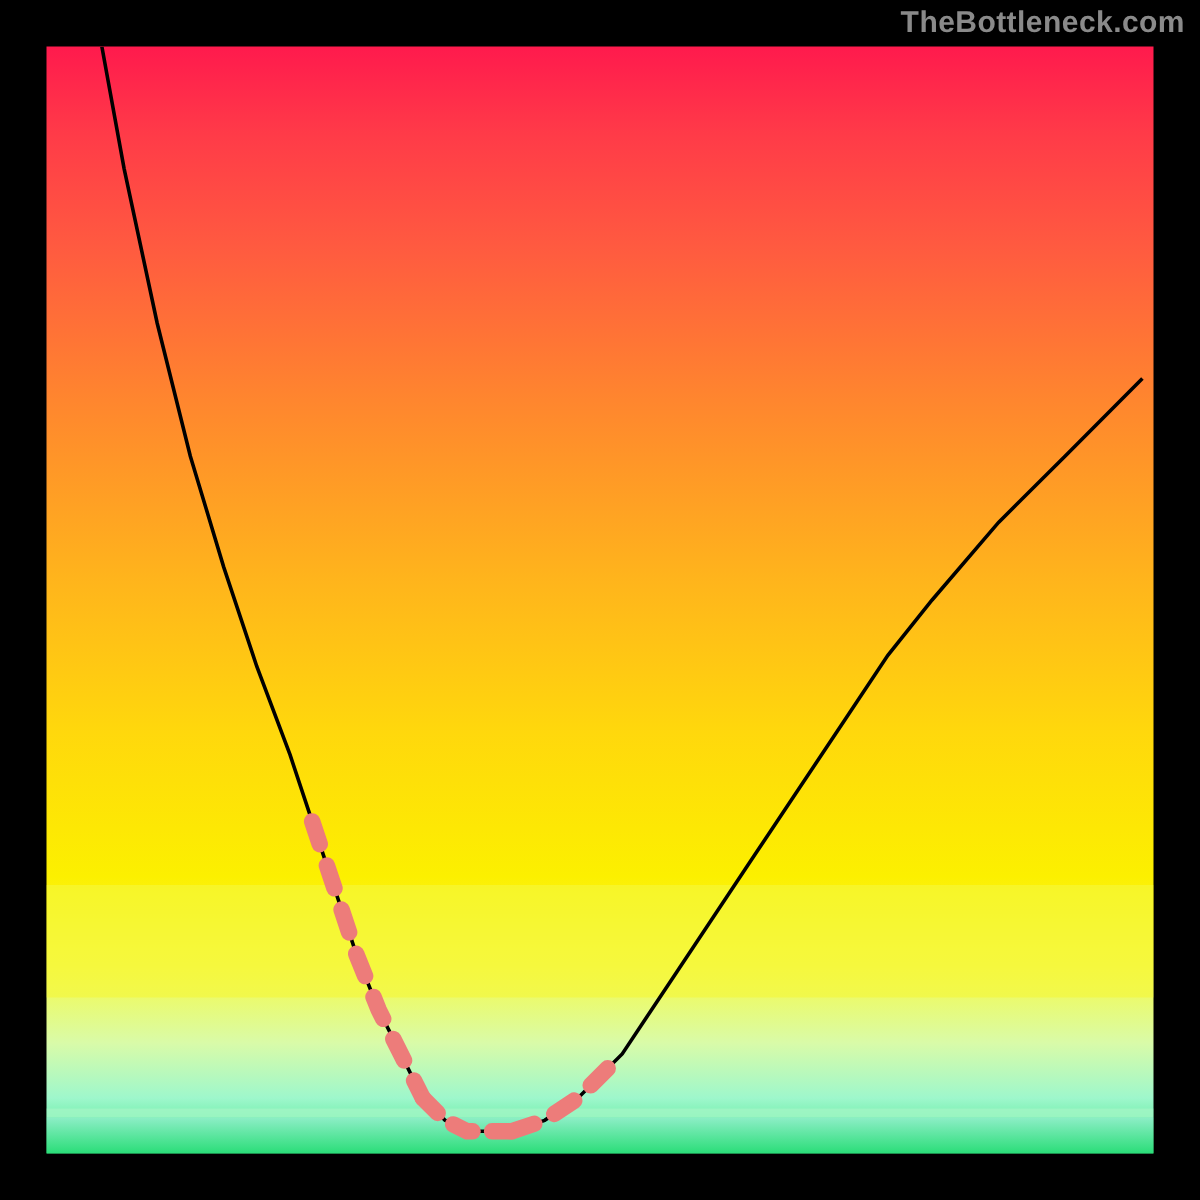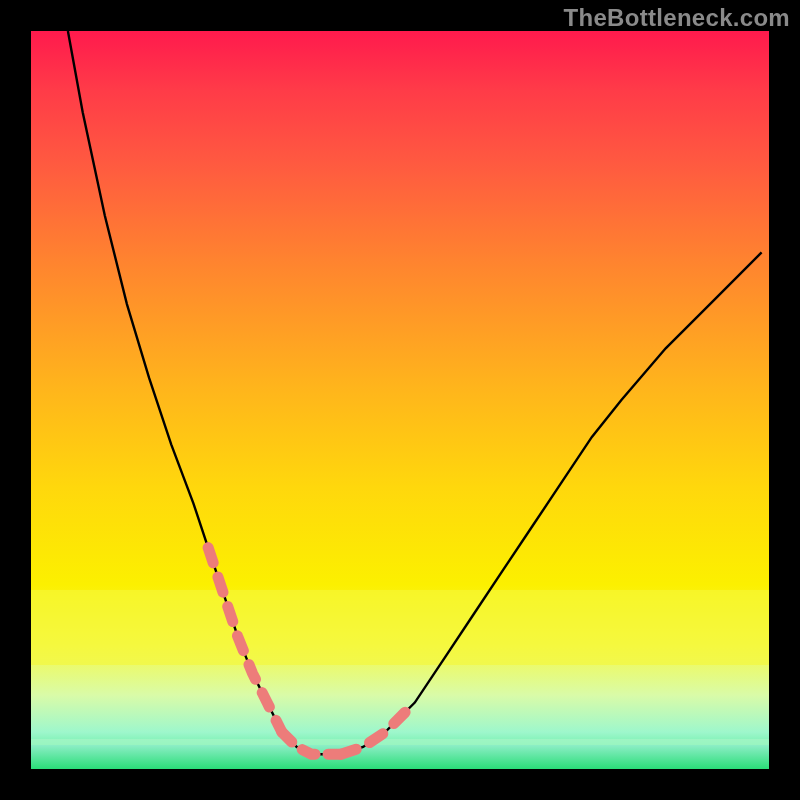--- a/index.html
+++ b/index.html
@@ -65,21 +65,21 @@
     width: 738px;
     top: 714px;
     height: 24px;
     background: linear-gradient(to bottom, #8deec6 0%, #2add78 100%);
   }
   .watermark {
     position: absolute;
     top: 4px;
     right: 10px;
     color: #8a8a8a;
-    font-size: 24px;
+    font-size: 20px;
     font-weight: 600;
     letter-spacing: 0.3px;
     user-select: none;
   }
   svg.curve {
     position: absolute;
     top: 0;
     left: 0;
   }
 </style>

